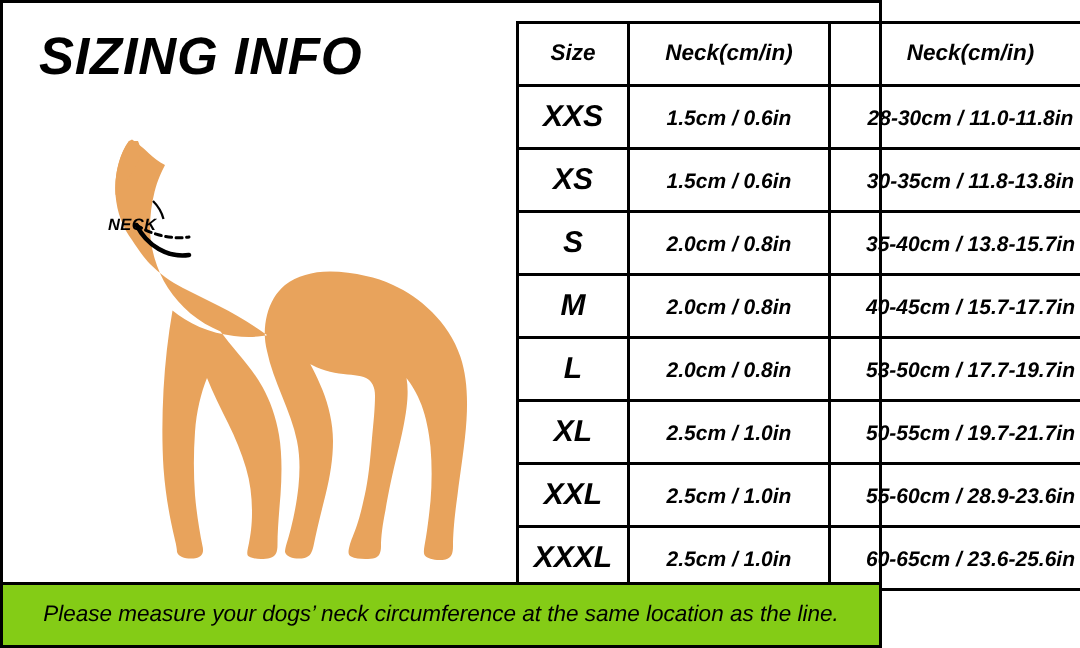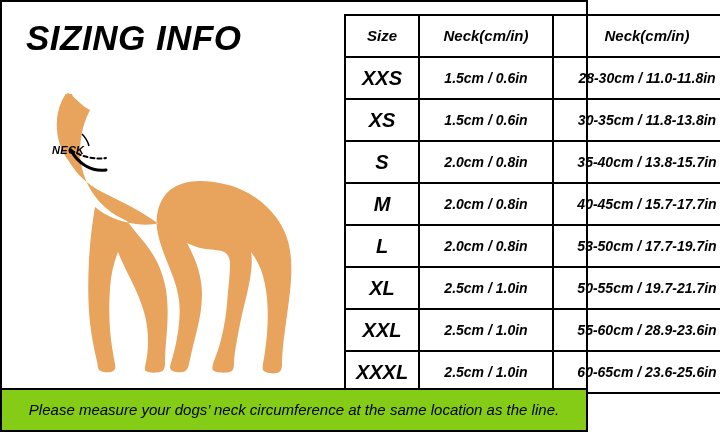--- a/index.html
+++ b/index.html
@@ -35,21 +35,21 @@
     left: 24px;
     top: 16px;
     font-size: 35px;
     font-weight: bold;
     letter-spacing: 0.5px;
     color: #000000;
     white-space: nowrap;
   }
   #dog-figure {
     position: absolute;
-    left: 8px;
+    left: 28px;
     top: 70px;
     width: 300px;
     height: 310px;
   }
   #dog-figure svg {
     display: block;
   }
   .neck-label {
     position: absolute;
     left: 42px;

